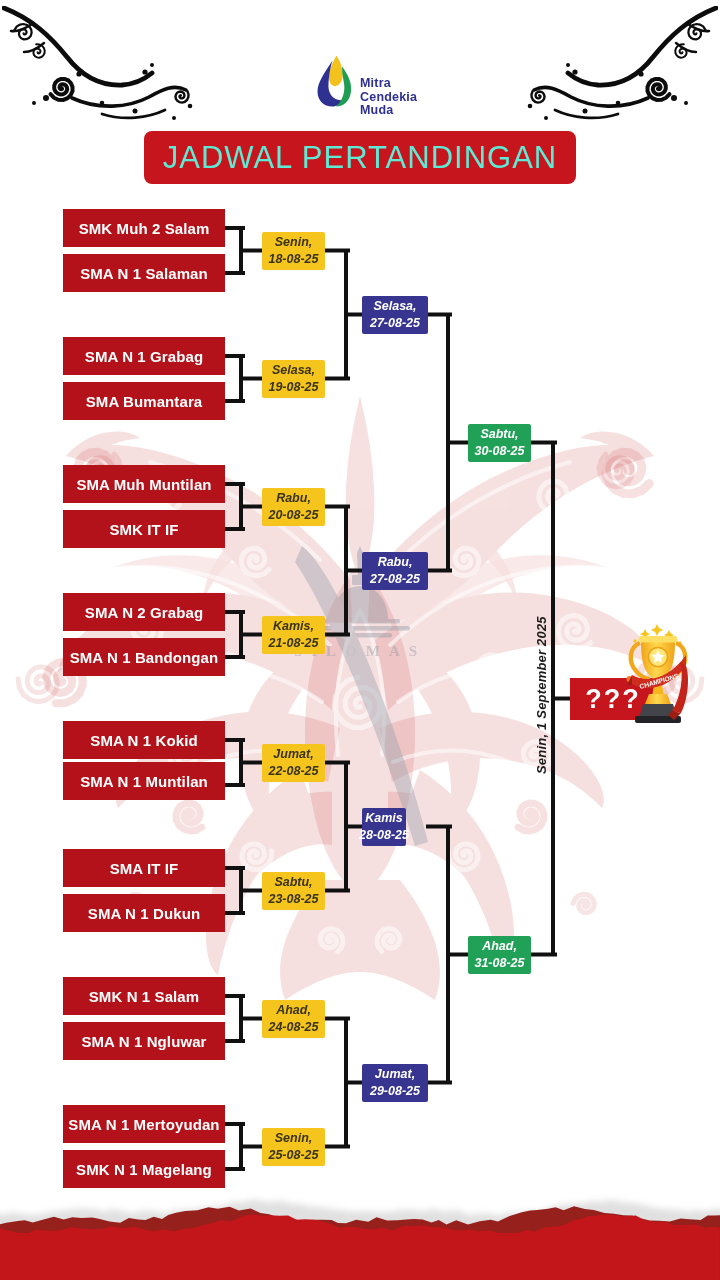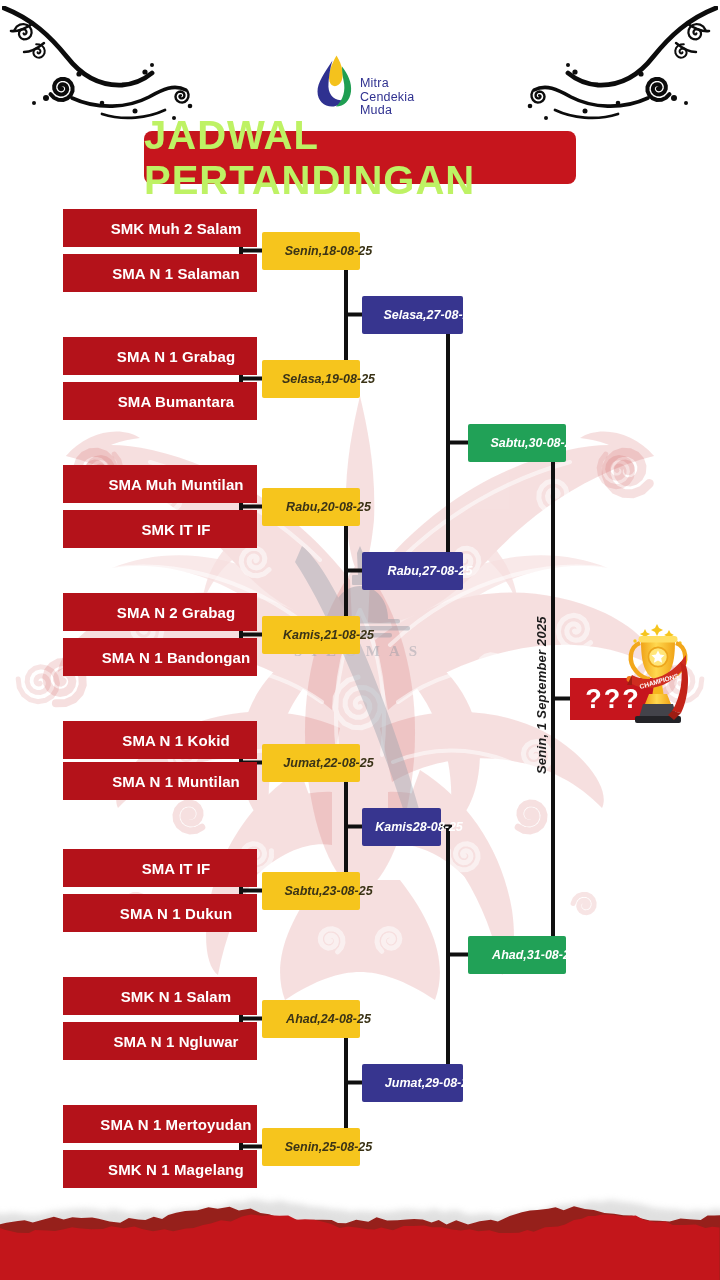--- a/index.html
+++ b/index.html
@@ -1,28 +1,28 @@
 <!DOCTYPE html>
 <html style="--team-red: #b4121a; --banner-red: #c6151d; --yellow: #f6c51d; --yellow-text: #3a3317; --navy: #37358f; --green: #21a157; --line: #101010; --bottom-red: #c3161b; --bottom-dark: #96201b; --logo-text: #2f3190;"><head>
 <meta charset="utf-8">
 <style>
   html,body{margin:0;padding:0;background:#777;}
   .page{position:relative;width:720px;height:1280px;margin:0 auto;background:#ffffff;
         overflow:hidden;font-family:"Liberation Sans","DejaVu Sans",sans-serif;}
   .abs{position:absolute;}
   .logo{position:absolute;left:316px;top:45px;display:flex;align-items:center;gap:7px;z-index:2;}
-  .logo-text{font-size:12.5px;font-weight:normal;line-height:13.5px;color:var(--logo-text);letter-spacing:.2px;margin-top:32px;}
+  .logo-text{font-size:12.5px;font-weight:bold;line-height:13.5px;color:var(--logo-text);letter-spacing:.2px;margin-top:32px;}
   .banner{position:absolute;left:144px;top:131px;width:432px;height:53px;background:var(--banner-red);
           border-radius:8px;display:flex;align-items:center;justify-content:center;z-index:2;}
-  .banner span{color:#bef264;font-size:40px;font-weight:bold;letter-spacing:1px;}
+  .banner span{color:#5eead4;font-size:31px;font-weight:normal;letter-spacing:1px;}
   .team{position:absolute;left:63px;width:162px;height:38px;background:var(--team-red);
-        display:flex;align-items:center;justify-content:center;z-index:3;padding-left:32px;}
+        display:flex;align-items:center;justify-content:center;z-index:3;}
   .team span{color:#fff;font-size:15px;font-weight:600;letter-spacing:.1px;white-space:nowrap;}
-  .date{position:absolute;width:63px;height:38px;border-radius:2px;display:flex;flex-direction:row;
-        align-items:center;justify-content:center;z-index:3;line-height:17px;padding-left:35px;}
+  .date{position:absolute;width:63px;height:38px;border-radius:2px;display:flex;flex-direction:column;
+        align-items:center;justify-content:center;z-index:3;line-height:17px;}
   .date .dl{font-size:12.5px;font-style:italic;font-weight:bold;white-space:nowrap;}
   .d-yellow{background:var(--yellow);color:var(--yellow-text);}
   .d-navy{background:var(--navy);color:#fff;}
   .d-green{background:var(--green);color:#fff;}
   .finalbox{position:absolute;left:570px;top:678px;width:86px;height:42px;background:var(--banner-red);
            display:flex;align-items:center;justify-content:center;z-index:4;}
   .finalbox span{color:#fff;font-size:27px;font-weight:bold;letter-spacing:2px;}
   .rotdate{position:absolute;left:469px;top:689px;width:150px;height:20px;transform:rotate(-90deg);
           text-align:center;font-size:13px;font-style:italic;font-weight:600;color:#1c1c1c;
           z-index:3;letter-spacing:.2px;white-space:nowrap;}

